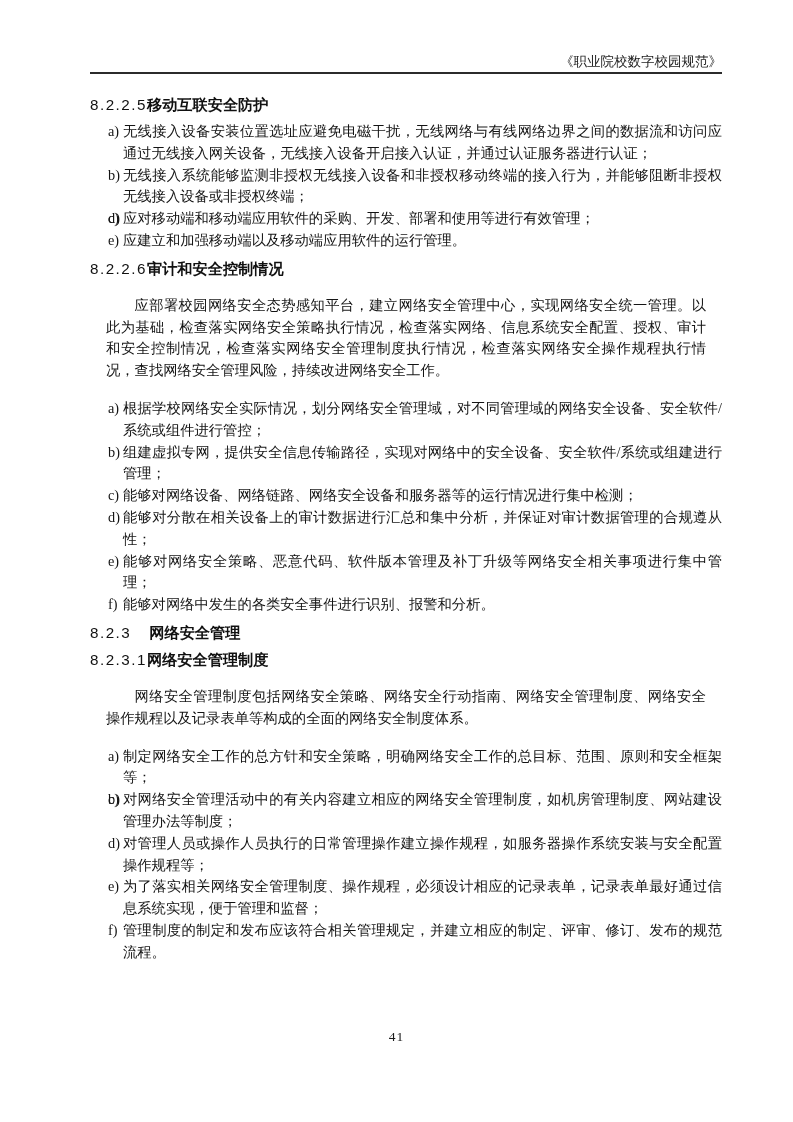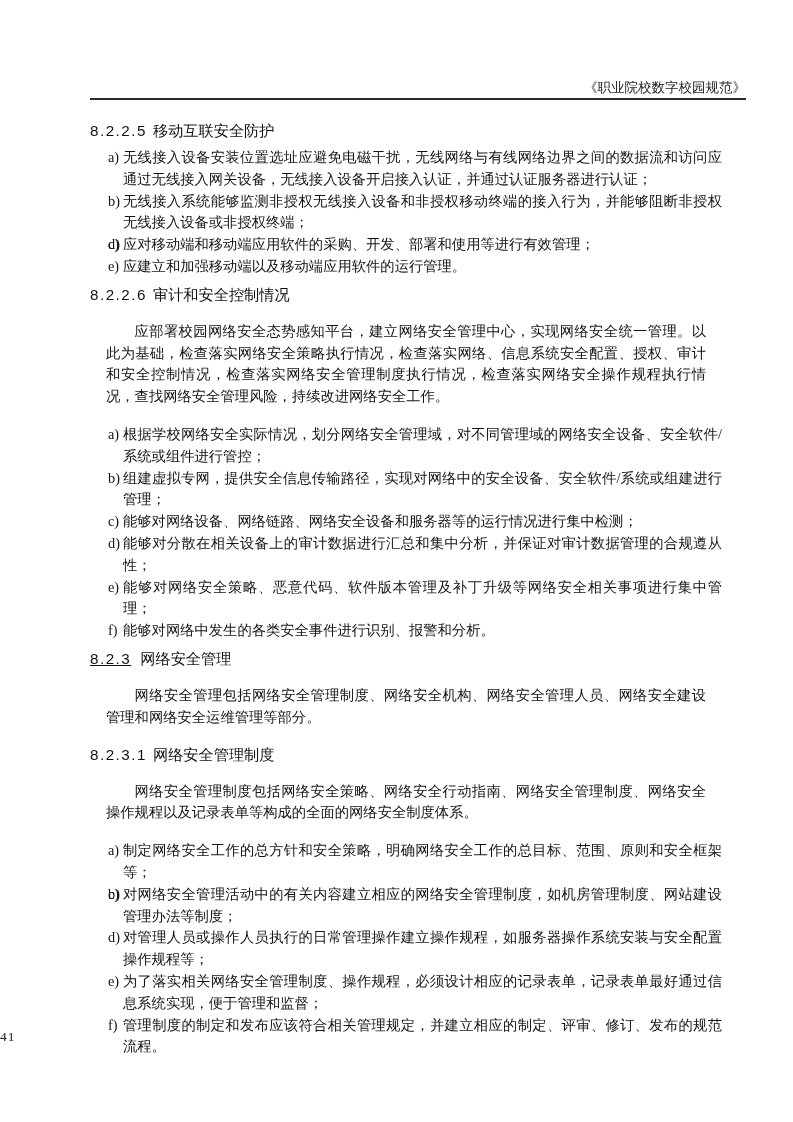--- a/index.html
+++ b/index.html
@@ -12,22 +12,22 @@
     width: 793px;
     height: 1122px;
     background: #ffffff;
     overflow: hidden;
     font-family: "Liberation Serif", "DejaVu Serif", serif;
     font-size: 14.3px;
     line-height: 21.8px;
     color: #141414;
   }
   .header {
-    margin: 0 47px 0 90px;
-    padding-top: 80px;
+    margin: 0 71px 0 90px;
+    padding-top: 54px;
     padding-bottom: 2px;
     border-bottom: 2px solid #2b2b2b;
     text-align: right;
   }
   .header-title {
     font-size: 13.5px;
     line-height: 16px;
     color: #1c1c1c;
   }
   .content {
@@ -39,28 +39,26 @@
     line-height: 20px;
     margin: 7px 0 6px 0;
     color: #111111;
   }
   .heading.first {
     margin-top: 21px;
   }
   .hnum {
     font-weight: normal;
     letter-spacing: 1.5px;
-    margin-right: 6px;
   }
   .hnum.tight {
-    margin-right: 9px;
-    text-decoration: underline;
+    margin-right: 18px;
   }
   .htitle {
-    font-weight: normal;
+    font-weight: bold;
   }
   .para {
     margin: 16px;
     text-indent: 2em;
     text-align: justify;
     font-family: Liberation Serif, serif;
   }
   .list {
     margin: 0;
   }
@@ -72,21 +70,21 @@
   .li .lbl {
     position: absolute;
     left: 18px;
     top: 0;
   }
   .footer {
     position: absolute;
     top: 1026px;
     left: 0;
     width: 100%;
-    text-align: left;
+    text-align: center;
   }
   .page-number {
     font-size: 13.5px;
     color: #1c1c1c;
     letter-spacing: 1px;
   }
 </style>
 </head>
 <body>
 
@@ -154,21 +152,20 @@
       <div class="li">
         <span class="lbl">f)</span>
         <span class="txt">能够对网络中发生的各类安全事件进行识别、报警和分析。</span>
       </div>
     </div>
 
     <div class="heading">
       <span class="hnum tight">8.2.3</span><span class="htitle">网络安全管理</span>
     </div>
 
-    <p class="para">网络安全管理包括网络安全管理制度、网络安全机构、网络安全管理人员、网络安全建设管理和网络安全运维管理等部分。</p>
 
     <div class="heading">
       <span class="hnum">8.2.3.1</span><span class="htitle">网络安全管理制度</span>
     </div>
 
     <p class="para">网络安全管理制度包括网络安全策略、网络安全行动指南、网络安全管理制度、网络安全操作规程以及记录表单等构成的全面的网络安全制度体系。</p>
 
     <div class="list">
       <div class="li">
         <span class="lbl">a)</span>

